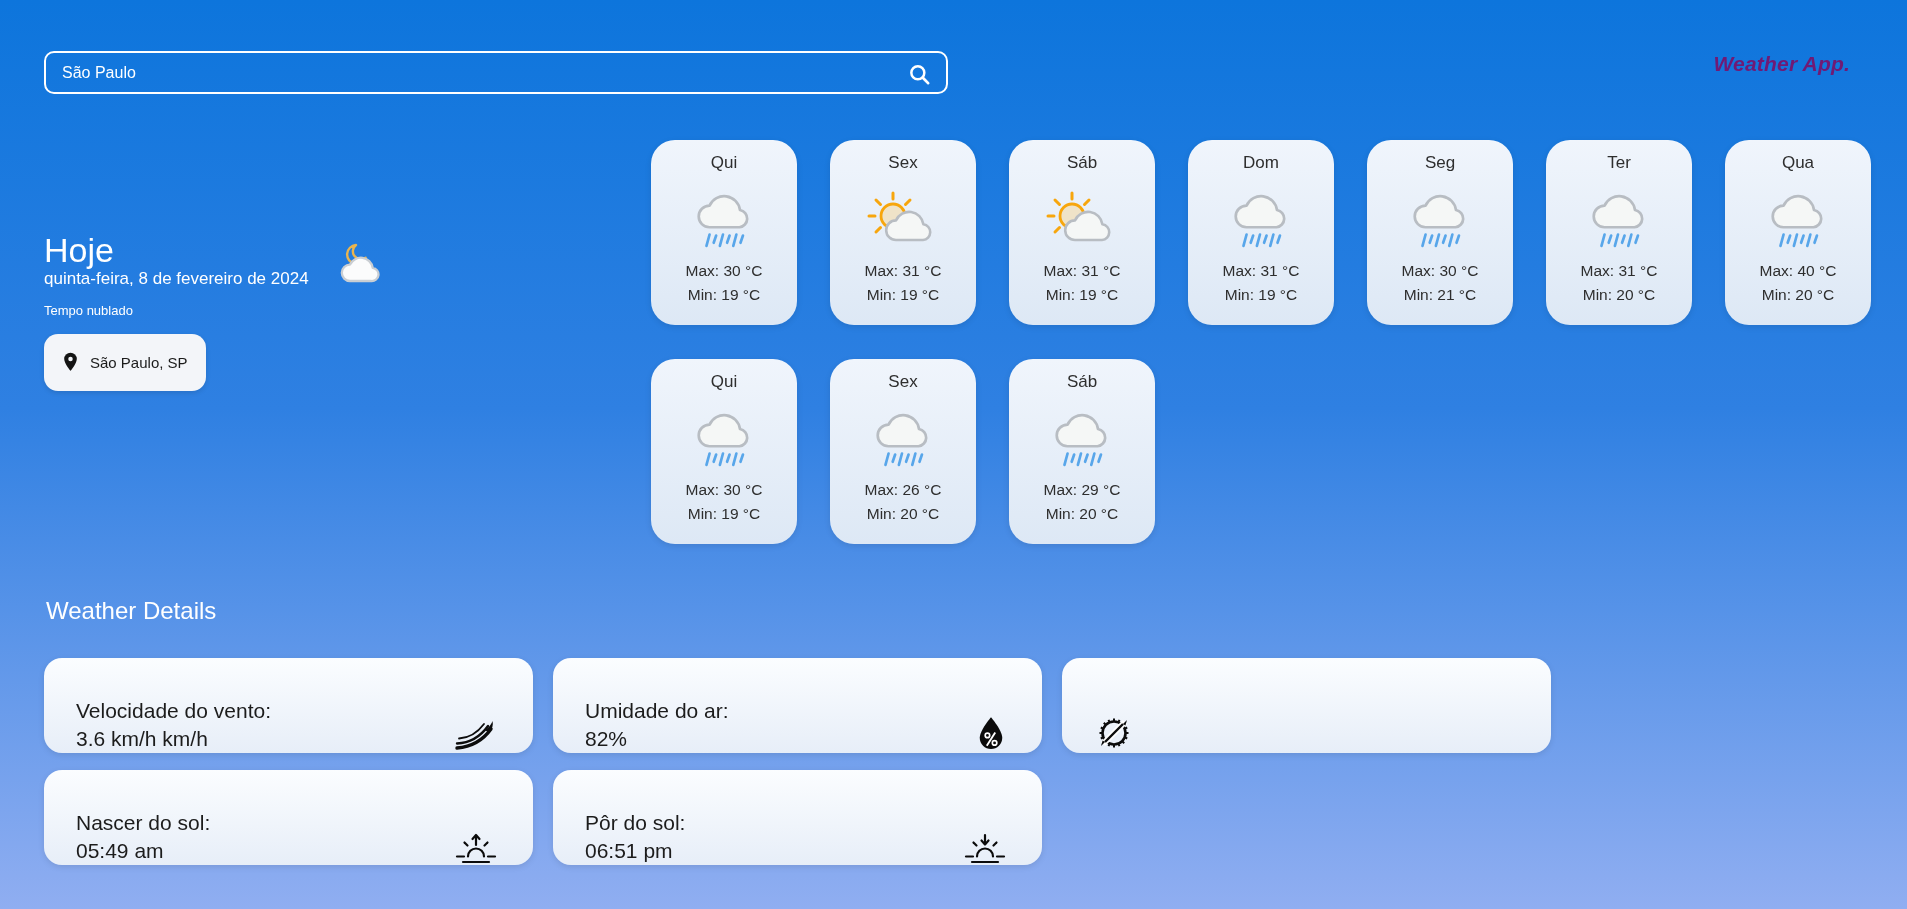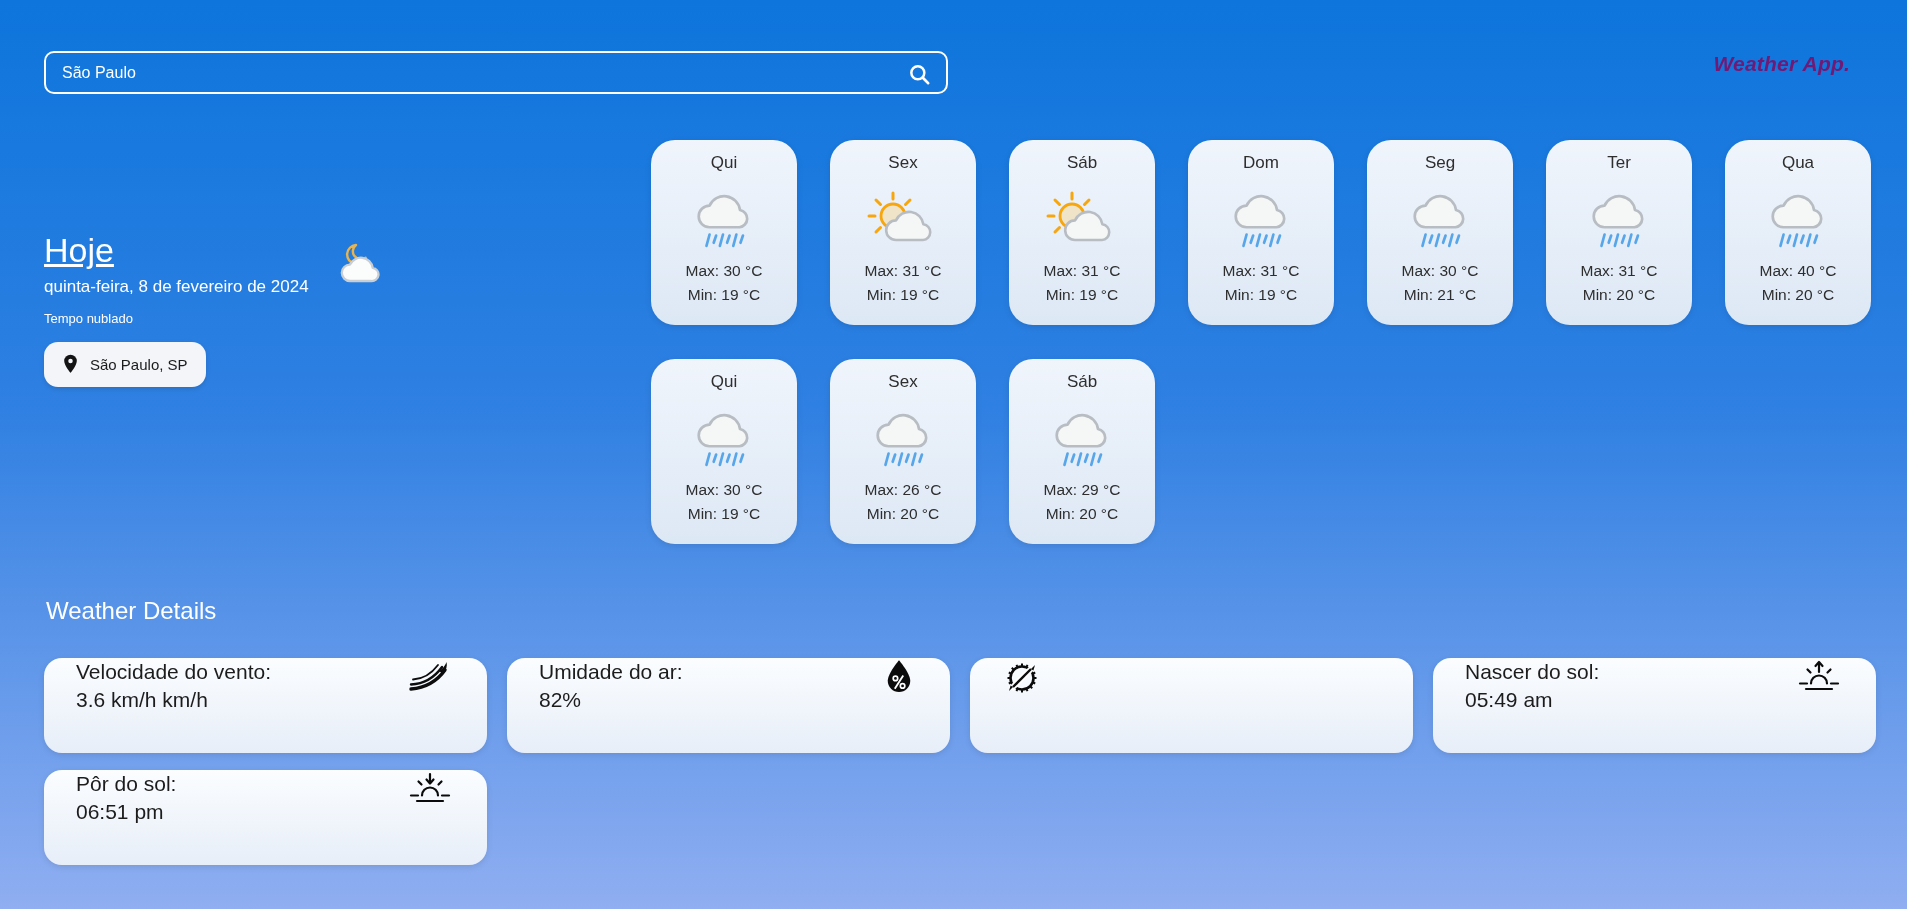--- a/index.html
+++ b/index.html
@@ -26,29 +26,29 @@
     background:transparent; border:none; cursor:pointer; padding:4px;
   }
   .brand {
     position:absolute; top:52px; right:57px;
     font-size:21px; font-weight:bold; font-style:italic; letter-spacing:.2px;
     color:#701a75;
   }
 
   
   .hero { position:absolute; left:44px; top:232px; }
-  .hero-title { font-size:34px; font-weight:500; margin:0; line-height:1.1;text-decoration:underline; }
-  .hero-date { font-size:17px; margin-top:8px; }
+  .hero-title { font-size:34px; font-weight:500; margin:0; line-height:1.1; }
+  .hero-date { font-size:17px; margin-top:0; }
   .hero-temp { margin-top:18px; line-height:1; }
   .hero-temp .deg { font-size:52px; font-weight:300; letter-spacing:1px; }
   .hero-temp .unit { font-size:20px; font-weight:400; vertical-align:28px; margin-left:6px; }
   .hero-cond { font-size:13px; font-weight:500; margin-top:14px; }
   .loc-pill {
     margin-top:16px; display:inline-flex; align-items:center; gap:11px;
-    background:#f3f5f9; border-radius:14px; padding:12px 18px;
+    background:#f3f5f9; border-radius:14px; padding:18px 18px;
     color:#1b1b1b; font-size:15px;
     box-shadow:0 2px 5px rgba(0,0,0,.12);
   }
   .hero-icon { position:absolute; left:284px; top:10px; }
 
   
   .forecast {
     position:absolute; left:651px; top:140px; width:1220px;
     display:flex; flex-wrap:wrap; column-gap:33px; row-gap:34px;
   }
@@ -62,24 +62,24 @@
   .ficon { height:82px; display:flex; align-items:center; justify-content:center; margin-top:4px; }
   .fmax, .fmin { font-size:15.5px; line-height:24px; }
 
   
   .details-heading { position:absolute; left:46px; top:597px; font-size:24px; font-weight:500; }
   .details {
     position:absolute; left:44px; top:658px; width:1845px;
     display:flex; flex-wrap:wrap; column-gap:20px; row-gap:17px;
   }
   .dcard {
-    width:443px; height:95px; border-radius:18px;
+    width:489px; height:95px; border-radius:18px;
     background:linear-gradient(180deg,#fbfdff 0%, #e7eef8 100%);
     box-shadow:0 2px 6px rgba(0,0,0,.10);
-    display:flex; align-items:flex-start; justify-content:space-between;
+    display:flex; align-items:flex-end; justify-content:space-between;
     padding:0 36px 0 32px; color:#1c1c1c;
   }
   .dtext { font-size:21px; line-height:28px; }
   .dicon { flex:0 0 auto; display:flex; align-items:center; }
 </style>
 </head>
 <body>
 
 <svg width="0" height="0" style="position:absolute" aria-hidden="true">
   <defs>

